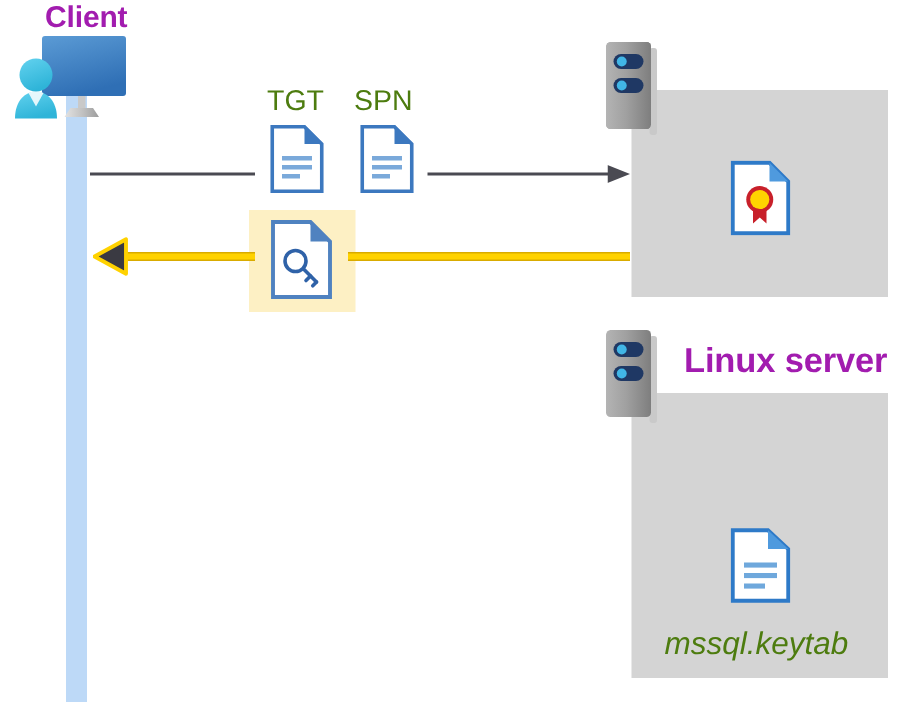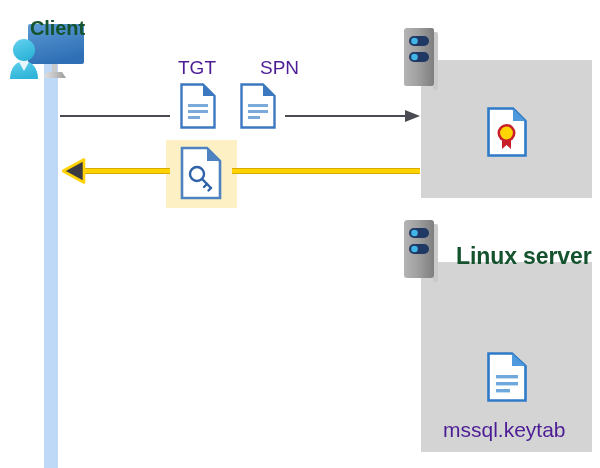--- a/index.html
+++ b/index.html
@@ -9,27 +9,26 @@
     font-family:"Liberation Sans", sans-serif;
     overflow:hidden;
     position:relative;
   }
   #stage{position:absolute;left:0;top:0;width:600px;height:468px;}
   .abs{position:absolute;}
 
   
   .title-bold{
     font-weight:700;
-    color:#14532d;
+    color:#a21caf;
     letter-spacing:-0.1px;
     line-height:1.08;
-    margin-top:16px;
   }
   .lbl-plain{
-    color:#4c1d95;
+    color:#4d7c0f;
     font-weight:400;
     text-align:right;
   }
 
   
   .lifeline{
     background:#bdd9f7;
   }
 
   
@@ -100,21 +99,21 @@
   <div class="abs docwrap" style="left:180px;top:83px;">
     <svg width="36" height="46" viewBox="0 0 36 46">
       <path d="M1.5 1.5 L23 1.5 L34.5 13 L34.5 44.5 L1.5 44.5 Z" fill="#ffffff" stroke="#3c78bf" stroke-width="2.4"></path>
       <path d="M23 1.5 L34.5 13 L23 13 Z" fill="#3c78bf"></path>
       <rect x="8" y="21" width="20" height="3" fill="#7aa9da"></rect>
       <rect x="8" y="27" width="20" height="3" fill="#7aa9da"></rect>
       <rect x="8" y="33" width="12" height="3" fill="#7aa9da"></rect>
     </svg>
   </div>
 
-  <div class="abs lbl-plain" style="left:236px;top:57px;font-size:19px;margin-left:24px;">SPN</div>
+  <div class="abs lbl-plain" style="left:236px;top:57px;font-size:19px;">SPN</div>
   <div class="abs docwrap" style="left:240px;top:83px;">
     <svg width="36" height="46" viewBox="0 0 36 46">
       <path d="M1.5 1.5 L23 1.5 L34.5 13 L34.5 44.5 L1.5 44.5 Z" fill="#ffffff" stroke="#3c78bf" stroke-width="2.4"></path>
       <path d="M23 1.5 L34.5 13 L23 13 Z" fill="#3c78bf"></path>
       <rect x="8" y="21" width="20" height="3" fill="#7aa9da"></rect>
       <rect x="8" y="27" width="20" height="3" fill="#7aa9da"></rect>
       <rect x="8" y="33" width="12" height="3" fill="#7aa9da"></rect>
     </svg>
   </div>
 
@@ -201,15 +200,15 @@
   <div class="abs docwrap" style="left:487px;top:352px;">
     <svg width="40" height="50" viewBox="0 0 40 50">
       <path d="M1.5 1.5 L25 1.5 L38.5 14 L38.5 48.5 L1.5 48.5 Z" fill="#ffffff" stroke="#2e7ac8" stroke-width="2.6"></path>
       <path d="M25 1.5 L38.5 14 L25 14 Z" fill="#4f9ade"></path>
       <rect x="9" y="23" width="22" height="3.4" fill="#6fa8dc"></rect>
       <rect x="9" y="30" width="22" height="3.4" fill="#6fa8dc"></rect>
       <rect x="9" y="37" width="14" height="3.4" fill="#6fa8dc"></rect>
     </svg>
   </div>
 
-  <div class="abs lbl-plain" style="left:443px;top:418px;font-size:21px;">mssql.keytab</div>
+  <div class="abs lbl-plain" style="left:443px;top:418px;font-size:21px;font-style:italic;">mssql.keytab</div>
 
 </div>
 
 </body></html>

